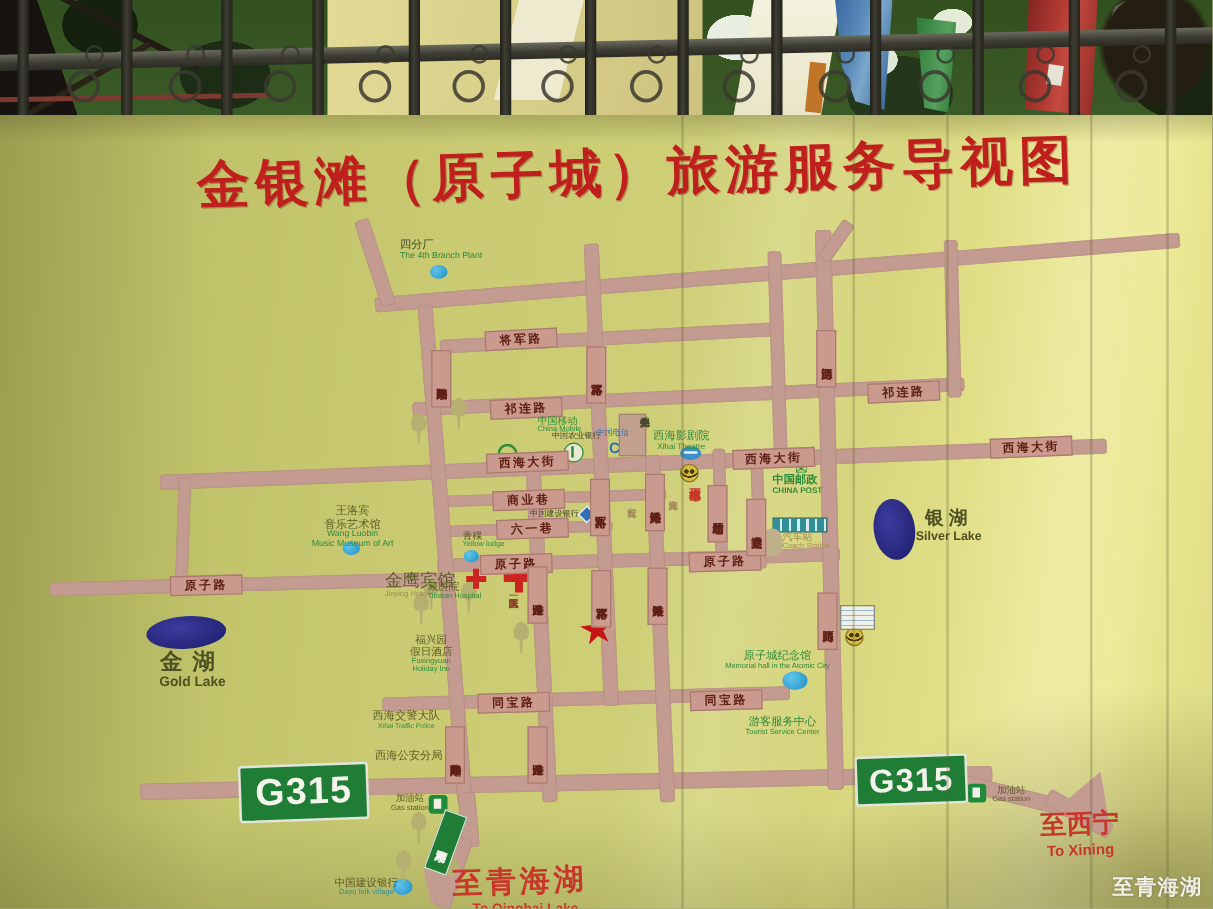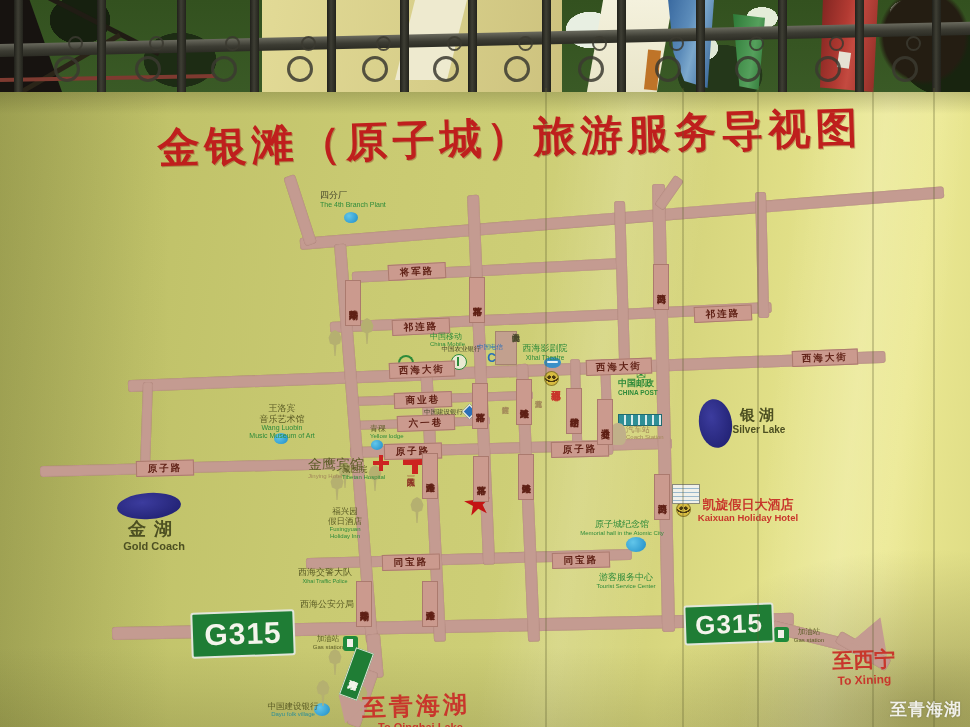--- a/index.html
+++ b/index.html
@@ -169,21 +169,21 @@
       <div class="abs" style="left: 464px; top: 406px; width: 11px; height: 11px; background: rgb(42, 111, 184); transform: rotate(45deg); box-shadow: rgb(230, 230, 216) 0px 0px 0px 1.5px inset;"></div>
       <div class="abs" style="left: 636px; top: 368px; color: rgb(46, 139, 58); font-size: 12px;">✉</div>
       <div class="abs" style="left: 544px; top: 357px; width: 17px; height: 11px; background: rgb(58, 143, 200); border-radius: 50%;">
         <div class="abs" style="left: 3px; top: 4px; width: 11px; height: 2px; background: rgb(232, 242, 248); border-radius: 2px;"></div>
       </div>
       <div class="abs ahead" style="left: 856px; top: 626px; width: 40px; height: 34px; transform: rotate(140deg);"></div>
       <div class="abs ahead" style="left: 334px; top: 698px; width: 30px; height: 26px; transform: rotate(197deg);"></div>
       <div class="abs lake" style="left: 117px; top: 493px; width: 64px; height: 26px; transform: rotate(-4deg);"></div>
       <div class="abs poi" style="left: 122px; top: 519px; width: 64px; text-align: center;">
         <span class="zh" style="color: rgb(77, 80, 34); font-weight: bold; font-size: 18px; letter-spacing: 8px;">金湖</span>
-        <span class="en" style="color: rgb(77, 80, 34); font-weight: bold; font-size: 11px;">Gold Coach</span>
+        <span class="en" style="color: rgb(77, 80, 34); font-weight: bold; font-size: 11px;">Gold Lake</span>
       </div>
       <div class="abs lake" style="left: 699px; top: 399px; width: 33px; height: 49px; transform: rotate(-8deg);"></div>
       <div class="abs poi" style="left: 731px; top: 406px; width: 56px; text-align: center;">
         <span class="zh" style="color: rgb(77, 80, 34); font-weight: bold; font-size: 15px; letter-spacing: 4px;">银湖</span>
         <span class="en" style="color: rgb(77, 80, 34); font-weight: bold; font-size: 10px;">Silver Lake</span>
       </div>
       <div class="abs plate" style="left: 388px; top: 265px; width: 56px; height: 14px; font-size: 9.5px; letter-spacing: 2px; transform: rotate(-3deg); transform-origin: 0px 50%;">将军路</div>
       <div class="abs plate" style="left: 392px; top: 320px; width: 56px; height: 14px; font-size: 9.5px; letter-spacing: 2px; transform: rotate(-2.6deg); transform-origin: 0px 50%;">祁连路</div>
       <div class="abs plate" style="left: 694px; top: 307px; width: 56px; height: 14px; font-size: 9.5px; letter-spacing: 2px; transform: rotate(-2.6deg); transform-origin: 0px 50%;">祁连路</div>
       <div class="abs plate" style="left: 389px; top: 363px; width: 64px; height: 14px; font-size: 9.5px; letter-spacing: 2px; transform: rotate(-2.2deg); transform-origin: 0px 50%;">西海大街</div>
@@ -260,24 +260,20 @@
       <div class="abs poi" style="left: 424px; top: 408px;">
         <span class="zh" style="color: rgb(71, 71, 43); font-size: 6.5px;">中国建设银行</span>
       </div>
       <div class="abs poi" style="left: 626px; top: 425px;">
         <span class="zh" style="color: rgb(163, 137, 90); font-size: 8px;">汽车站</span>
         <span class="en" style="color: rgb(163, 137, 90); font-size: 6px;">Coach Station</span>
       </div>
       <div class="abs poi" style="left: 576px; top: 519px; width: 92px; text-align: center;">
         <span class="zh" style="color: rgb(46, 139, 58); font-size: 9px;">原子城纪念馆</span>
         <span class="en" style="color: rgb(46, 139, 58); font-size: 6px;">Memorial hall in the Atomic City</span>
-      </div>
-      <div class="abs poi" style="left: 686px; top: 497px; width: 124px; text-align: center;">
-        <span class="zh" style="color: rgb(200, 55, 44); font-size: 13px; font-weight: bold;">凯旋假日大酒店</span>
-        <span class="en" style="color: rgb(200, 55, 44); font-size: 9.5px; font-weight: bold;">Kaixuan Holiday Hotel</span>
       </div>
       <div class="abs poi" style="left: 316px; top: 506px; width: 58px; text-align: center;">
         <span class="zh" style="color: rgb(92, 93, 38); font-size: 8.5px;">福兴园
 假日酒店</span>
         <span class="en" style="color: rgb(46, 139, 58); font-size: 6px;">Fuxingyuan
 Holiday Inn</span>
       </div>
       <div class="abs poi" style="left: 292px; top: 567px; width: 66px; text-align: center;">
         <span class="zh" style="color: rgb(92, 93, 38); font-size: 9px;">西海交警大队</span>
         <span class="en" style="color: rgb(46, 139, 58); font-size: 5.5px;">Xihai Traffic Police</span>

